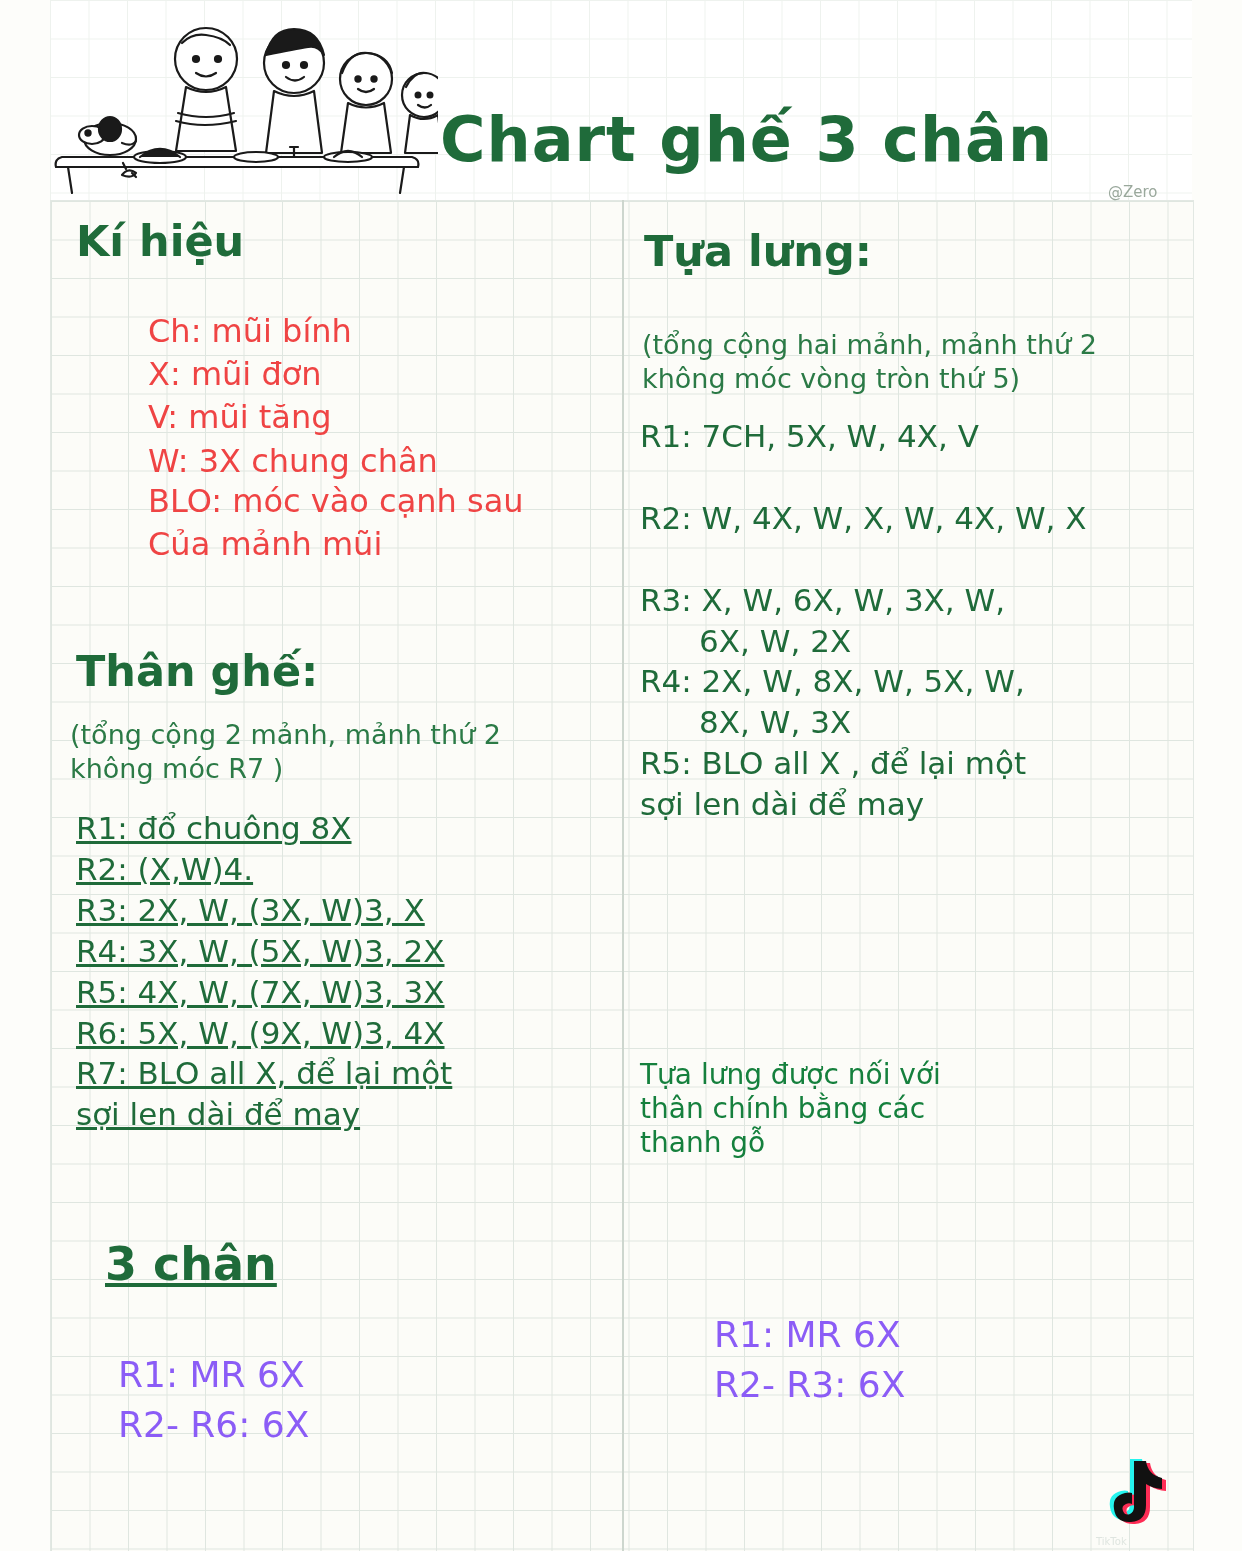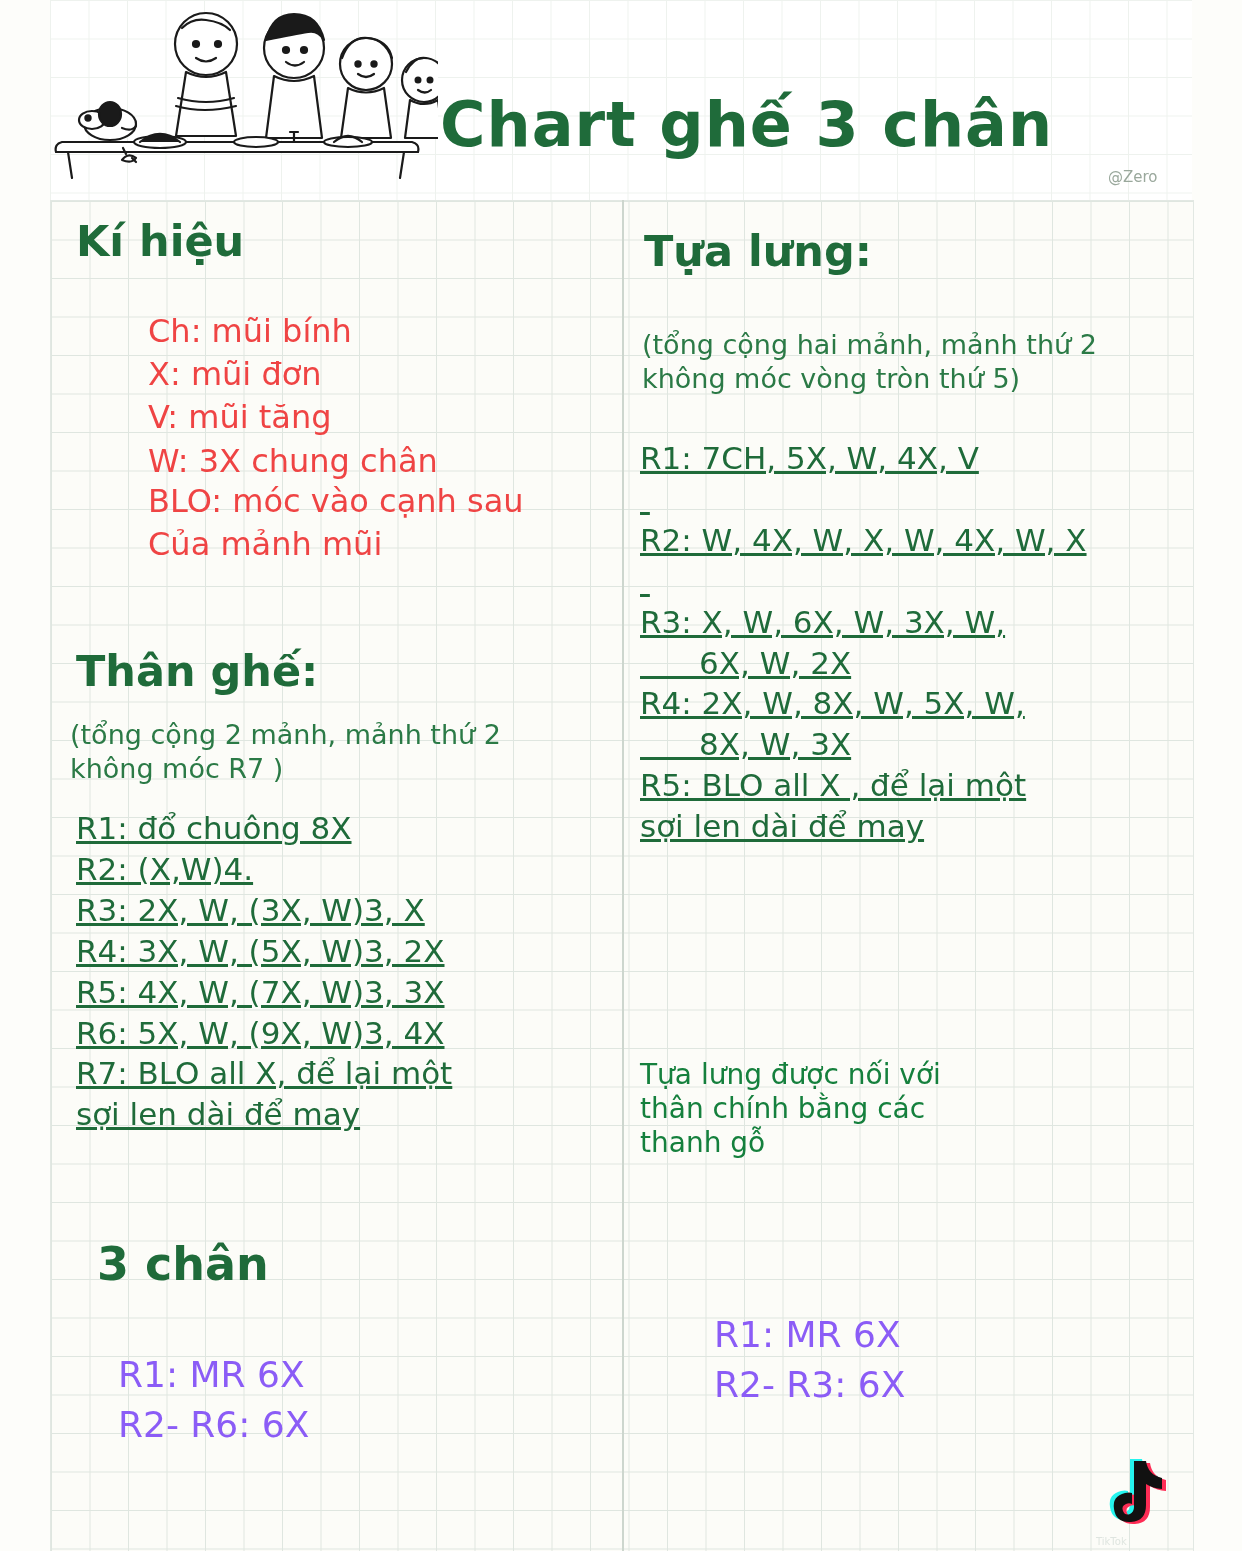--- a/index.html
+++ b/index.html
@@ -52,21 +52,21 @@
     top: 200px;
     width: 2px;
     height: 1351px;
     background: #cdd6ce;
   }
 
   
   .header {
     position: absolute;
     left: 0;
-    top: 0;
+    top: 15px;
     width: 1190px;
     height: 200px;
   }
   .peanuts {
     position: absolute;
     left: 48px;
     top: 2px;
     width: 390px;
     height: 190px;
   }
@@ -148,27 +148,27 @@
 
   .block { position: absolute; }
 
   
   #kihieu-title   { left: 10px;  top: 18px; }
   #kihieu-list    { left: 82px;  top: 110px; }
   #kihieu-list2   { left: 82px;  top: 280px; }
   #than-title     { left: 10px;  top: 448px; }
   #than-note      { left: 4px;   top: 518px; }
   #than-rows      { left: 10px;  top: 608px; text-decoration: underline; }
-  #chan-title     { left: 31px;  top: 1038px; }
+  #chan-title     { left: 39px;  top: 1038px; text-decoration: underline; }
   #chan-rows      { left: 52px;  top: 1150px; }
 
   
   #tua-title      { left: 8px;   top: 28px; }
   #tua-note       { left: 6px;   top: 128px; }
-  #tua-rows       { left: 4px;   top: 238px; text-decoration: underline; }
+  #tua-rows       { left: 4px;   top: 216px; }
   #noi-para       { left: 4px;   top: 858px; }
   #noi-rows       { left: 78px;  top: 1110px; }
 
   
   .tiktok {
     position: absolute;
     left: 1100px;
     top: 1455px;
     width: 74px;
     height: 82px;

